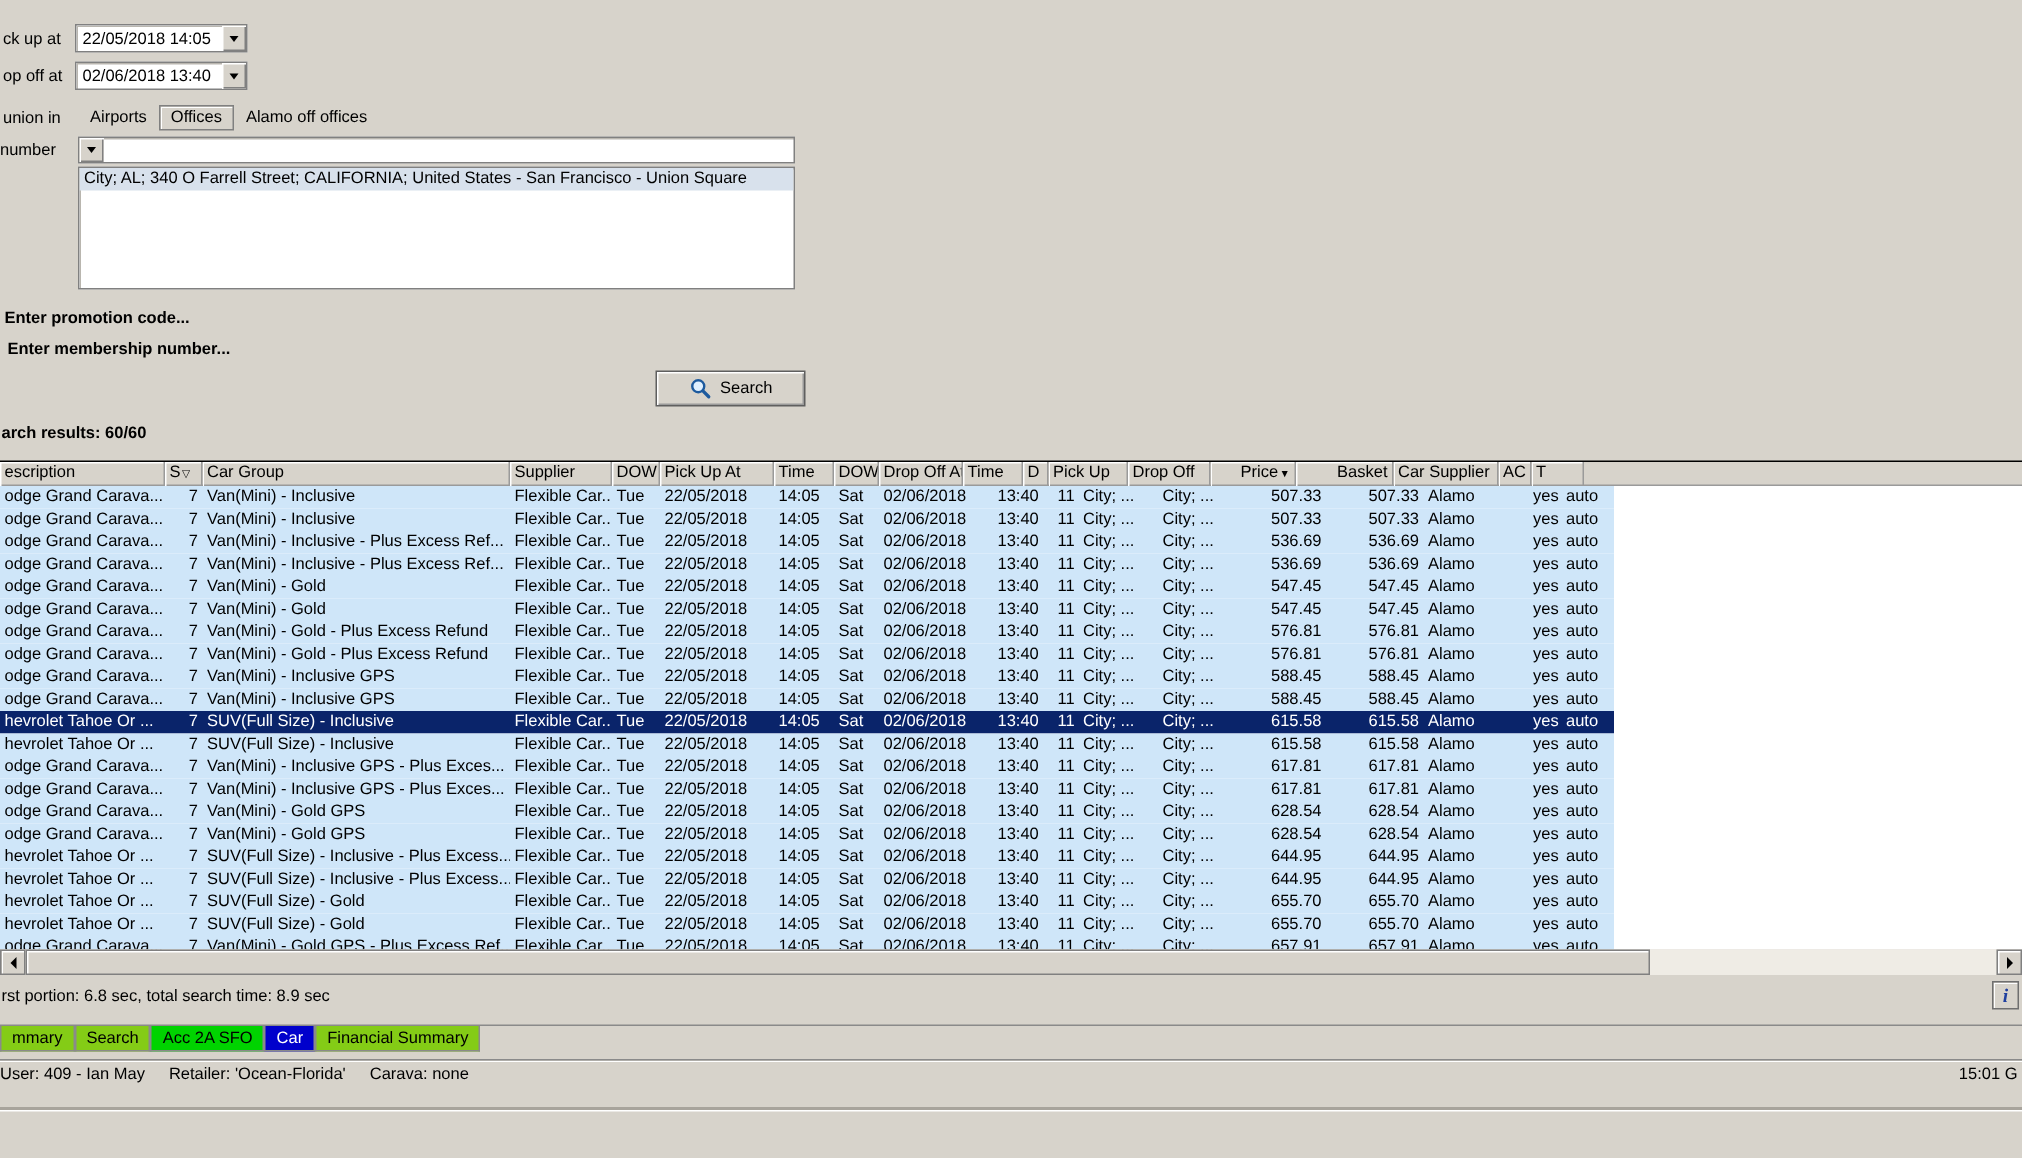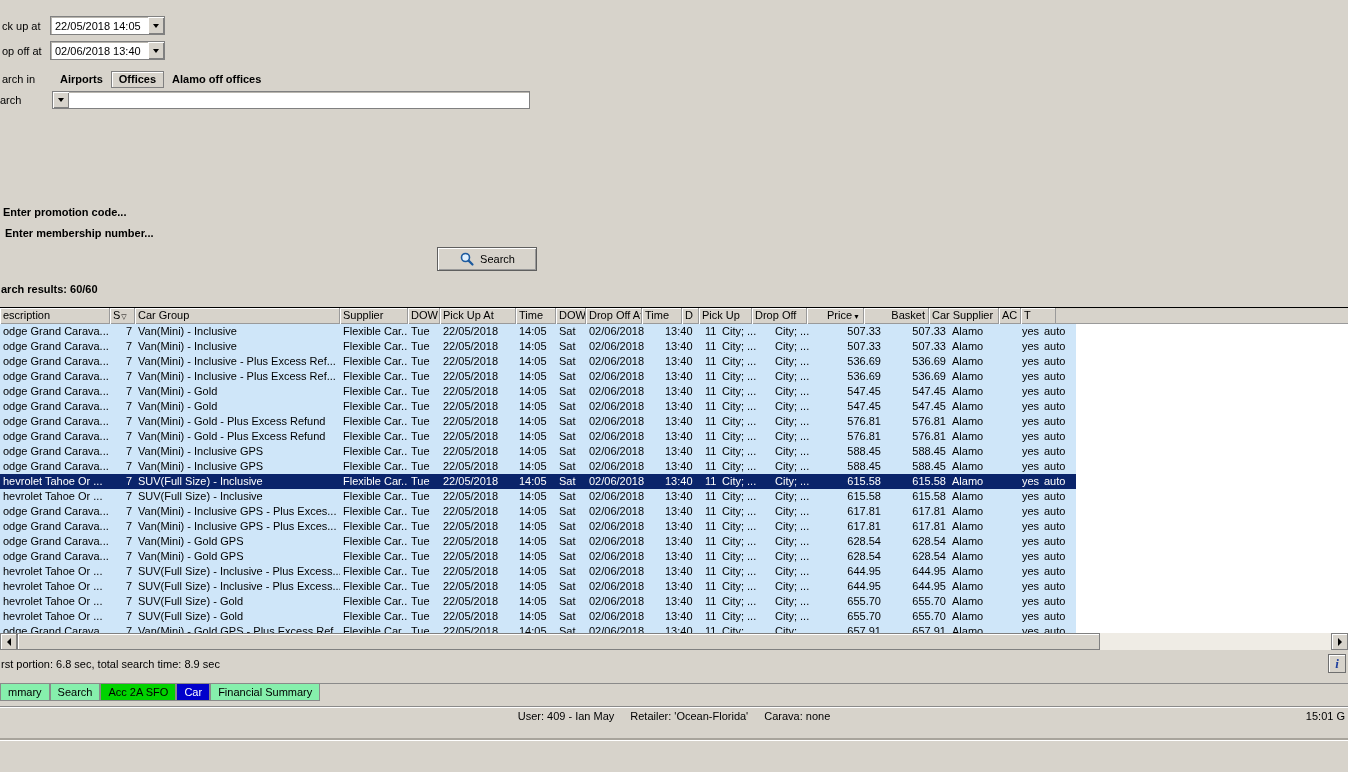--- a/index.html
+++ b/index.html
@@ -11,21 +11,21 @@
   .combo{position:absolute;background:#fff;border:1px solid #808080;
     box-shadow:inset 1px 1px 0 #b9b6af;display:flex;align-items:center;box-sizing:border-box;}
   .combo .val{flex:1;padding:0 4px;white-space:nowrap;overflow:hidden;}
   .combo .cbtn{width:16px;align-self:stretch;background:#d7d3cb;
     box-shadow:inset 1px 1px 0 #fff, inset -1px -1px 0 #808080;
     display:flex;align-items:center;justify-content:center;}
   .tri-down{width:0;height:0;border-left:3px solid transparent;border-right:3px solid transparent;border-top:4px solid #000;}
   .tri-left{width:0;height:0;border-top:4px solid transparent;border-bottom:4px solid transparent;border-right:4px solid #000;}
   .tri-right{width:0;height:0;border-top:4px solid transparent;border-bottom:4px solid transparent;border-left:4px solid #000;}
   
-  .sitabs{position:absolute;left:52px;top:70px;height:18px;display:flex;align-items:flex-end;font-weight:bold;}
+  .sitabs{position:absolute;left:52px;top:70px;height:18px;display:flex;align-items:flex-start;}
   .sitab{padding:2px 8px;line-height:13px;}
   .sitab.active{background:#d7d3cb;border:1px solid #808080;box-shadow:inset 1px 1px 0 #fff;padding:1px 7px;}
   
   .listbox{position:absolute;left:52px;top:111px;width:478px;height:82px;background:#fff;
     border:1px solid #808080;box-shadow:inset 1px 1px 0 #b9b6af;overflow:hidden;box-sizing:border-box;}
   .listitem{height:15px;line-height:15px;padding:0 3px;background:#d8e1ec;white-space:nowrap;overflow:hidden;}
   
   .btn3d{position:absolute;background:#d7d3cb;border:1px solid #5f5f5f;
     box-shadow:inset 1px 1px 0 #fff, inset -1px -1px 0 #9a9a9a;
     display:flex;align-items:center;justify-content:center;gap:5px;box-sizing:border-box;}
@@ -46,25 +46,25 @@
   .sthumb{position:absolute;left:17px;top:0;width:1083px;height:17px;background:#d7d3cb;
     border:1px solid #808080;box-shadow:inset 1px 1px 0 #fff;box-sizing:border-box;}
   
   .info-btn{position:absolute;left:1328px;top:654px;width:18px;height:19px;background:#d7d3cb;
     border:1px solid #6f6f6f;box-shadow:inset 1px 1px 0 #fff;box-sizing:border-box;
     display:flex;align-items:center;justify-content:center;
     font-family:"Liberation Serif",serif;font-style:italic;font-weight:bold;color:#1f3f9f;font-size:13px;}
   
   .tabline{position:absolute;left:0;top:683px;width:1348px;border-top:1px solid #8a8a8a;}
   .btabs{position:absolute;left:0;top:684px;display:flex;}
-  .btab{border:1px solid #8a8a8a;border-top:none;padding:2px 7px;background:#86efac;
+  .btab{border:1px solid #8a8a8a;border-top:none;padding:2px 7px;background:#84cc16;
     height:17px;line-height:12px;box-sizing:border-box;white-space:nowrap;}
   
   .statusbar{position:absolute;left:0;top:706px;width:1348px;height:19px;border-top:1px solid #8a8a8a;
-    box-shadow:inset 0 1px 0 #fff;display:flex;align-items:center;justify-content:center;gap:16px;box-sizing:border-box;}
+    box-shadow:inset 0 1px 0 #fff;display:flex;align-items:center;gap:16px;box-sizing:border-box;}
   .status-right{position:absolute;right:3px;top:710px;white-space:nowrap;}
   
   .taskbar{position:absolute;left:0;top:740px;width:1348px;height:32px;background:#d7d3cb;
     border-top:1px solid #fff;box-shadow:0 -2px 0 #a8a49c;box-sizing:border-box;}
 </style>
 </head>
 <body>
 
 <div class="screen">
 
@@ -77,32 +77,35 @@
   </div>
 
   <span class="lbl" style="left:2px;top:45px">op off at</span>
   <div class="combo" style="left:50px;top:41px;width:115px;height:19px">
     <span class="val">02/06/2018 13:40</span>
     <span class="cbtn">
         <span class="tri-down"></span>
       </span>
   </div>
 
-  <span class="lbl" style="left:2px;top:73px">arch in</span>
+  <span class="lbl" style="left:2px;top:73px">union in</span>
   <div class="sitabs">
       <span class="sitab">Airports</span>
       <span class="sitab active">Offices</span>
       <span class="sitab">Alamo off offices</span>
     </div>
 
-  <span class="lbl" style="left:0px;top:94px">arch</span>
+  <span class="lbl" style="left:0px;top:94px">number</span>
   <div class="combo" style="left:52px;top:91px;width:478px;height:18px">
     <span class="cbtn">
         <span class="tri-down"></span>
       </span>
+  </div>
+  <div class="listbox">
+    <div class="listitem">City; AL; 340 O Farrell Street; CALIFORNIA; United States - San Francisco - Union Square</div>
   </div>
 
   <span class="lbl bold" style="left:3px;top:206px">Enter promotion code...</span>
   <span class="lbl bold" style="left:5px;top:227px">Enter membership number...</span>
 
   <div class="btn3d" style="left:437px;top:247px;width:100px;height:24px">
     <svg width="16" height="16" viewBox="0 0 16 16">
       <circle cx="6.5" cy="6.5" r="4" fill="#dff0ff" stroke="#1d5a9e" stroke-width="1.6"></circle>
       <line x1="9.6" y1="9.6" x2="13.5" y2="13.5" stroke="#1d5a9e" stroke-width="2.2" stroke-linecap="round"></line>
     </svg>

